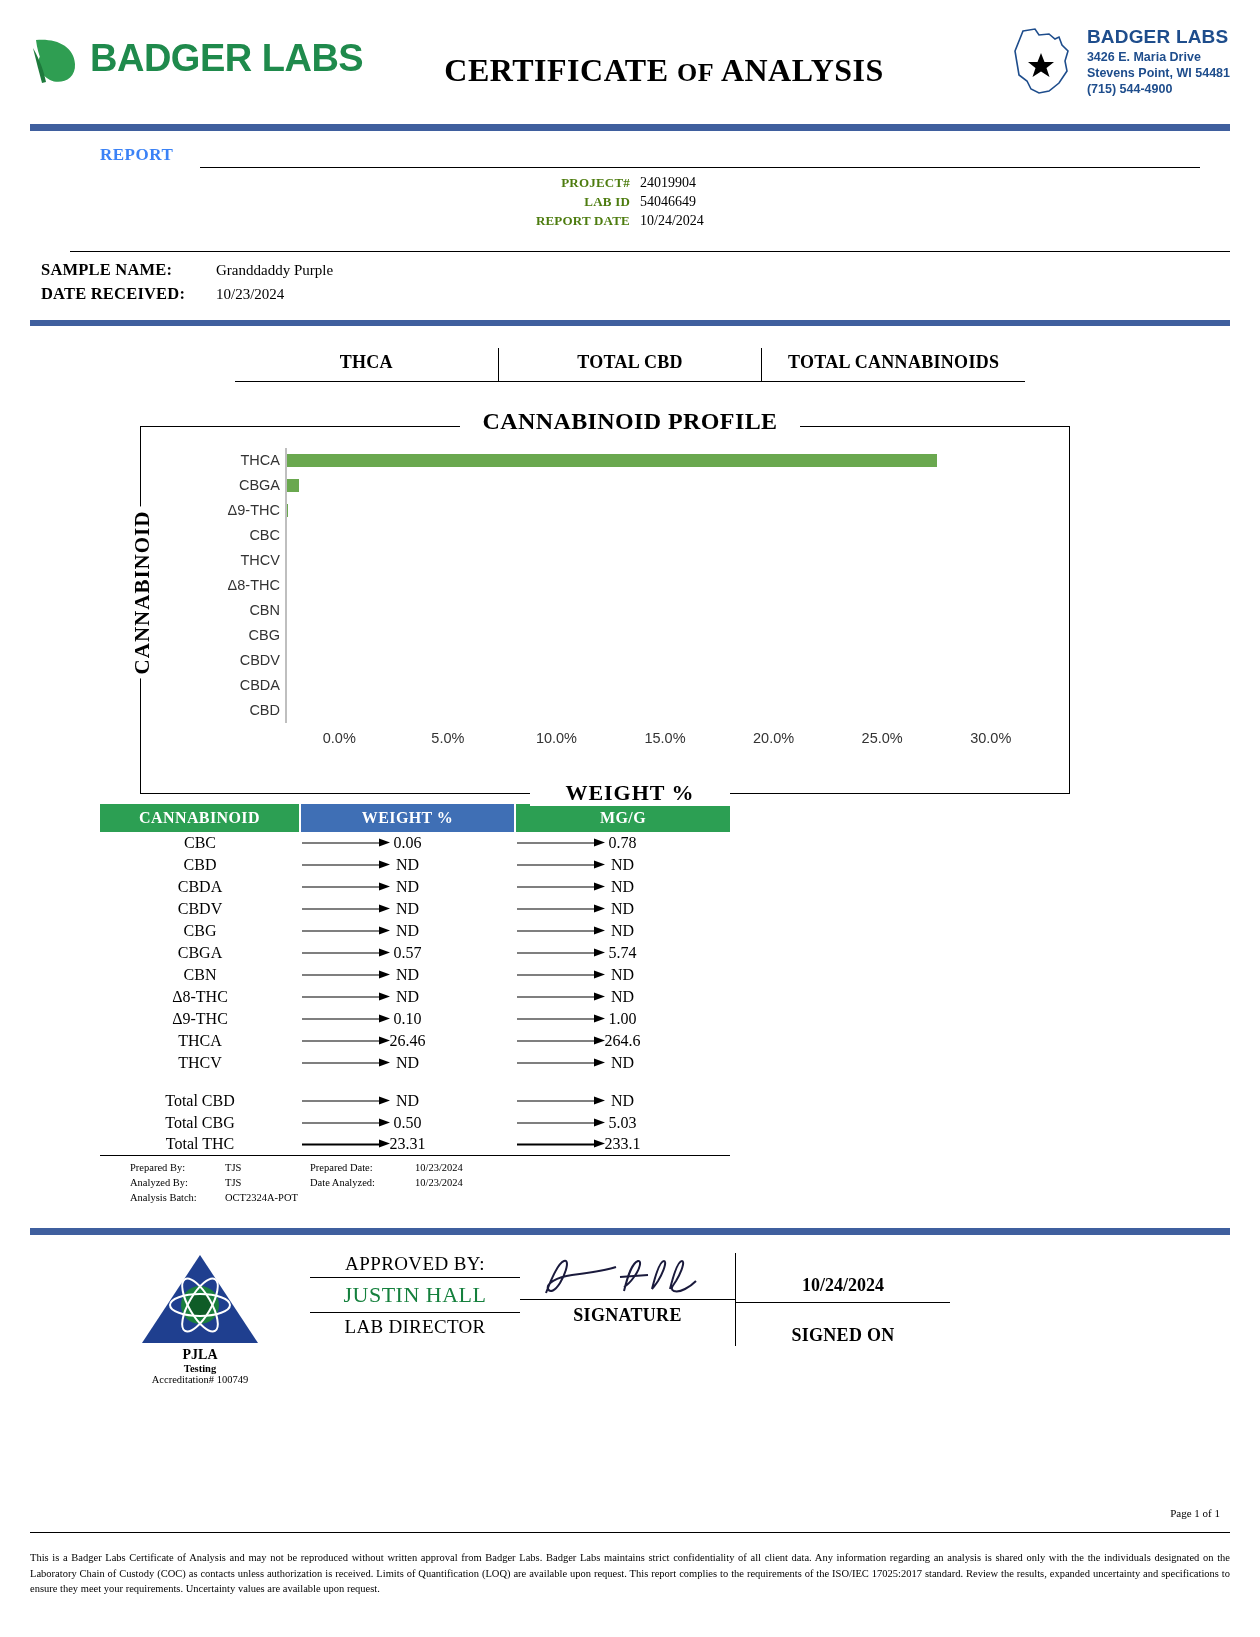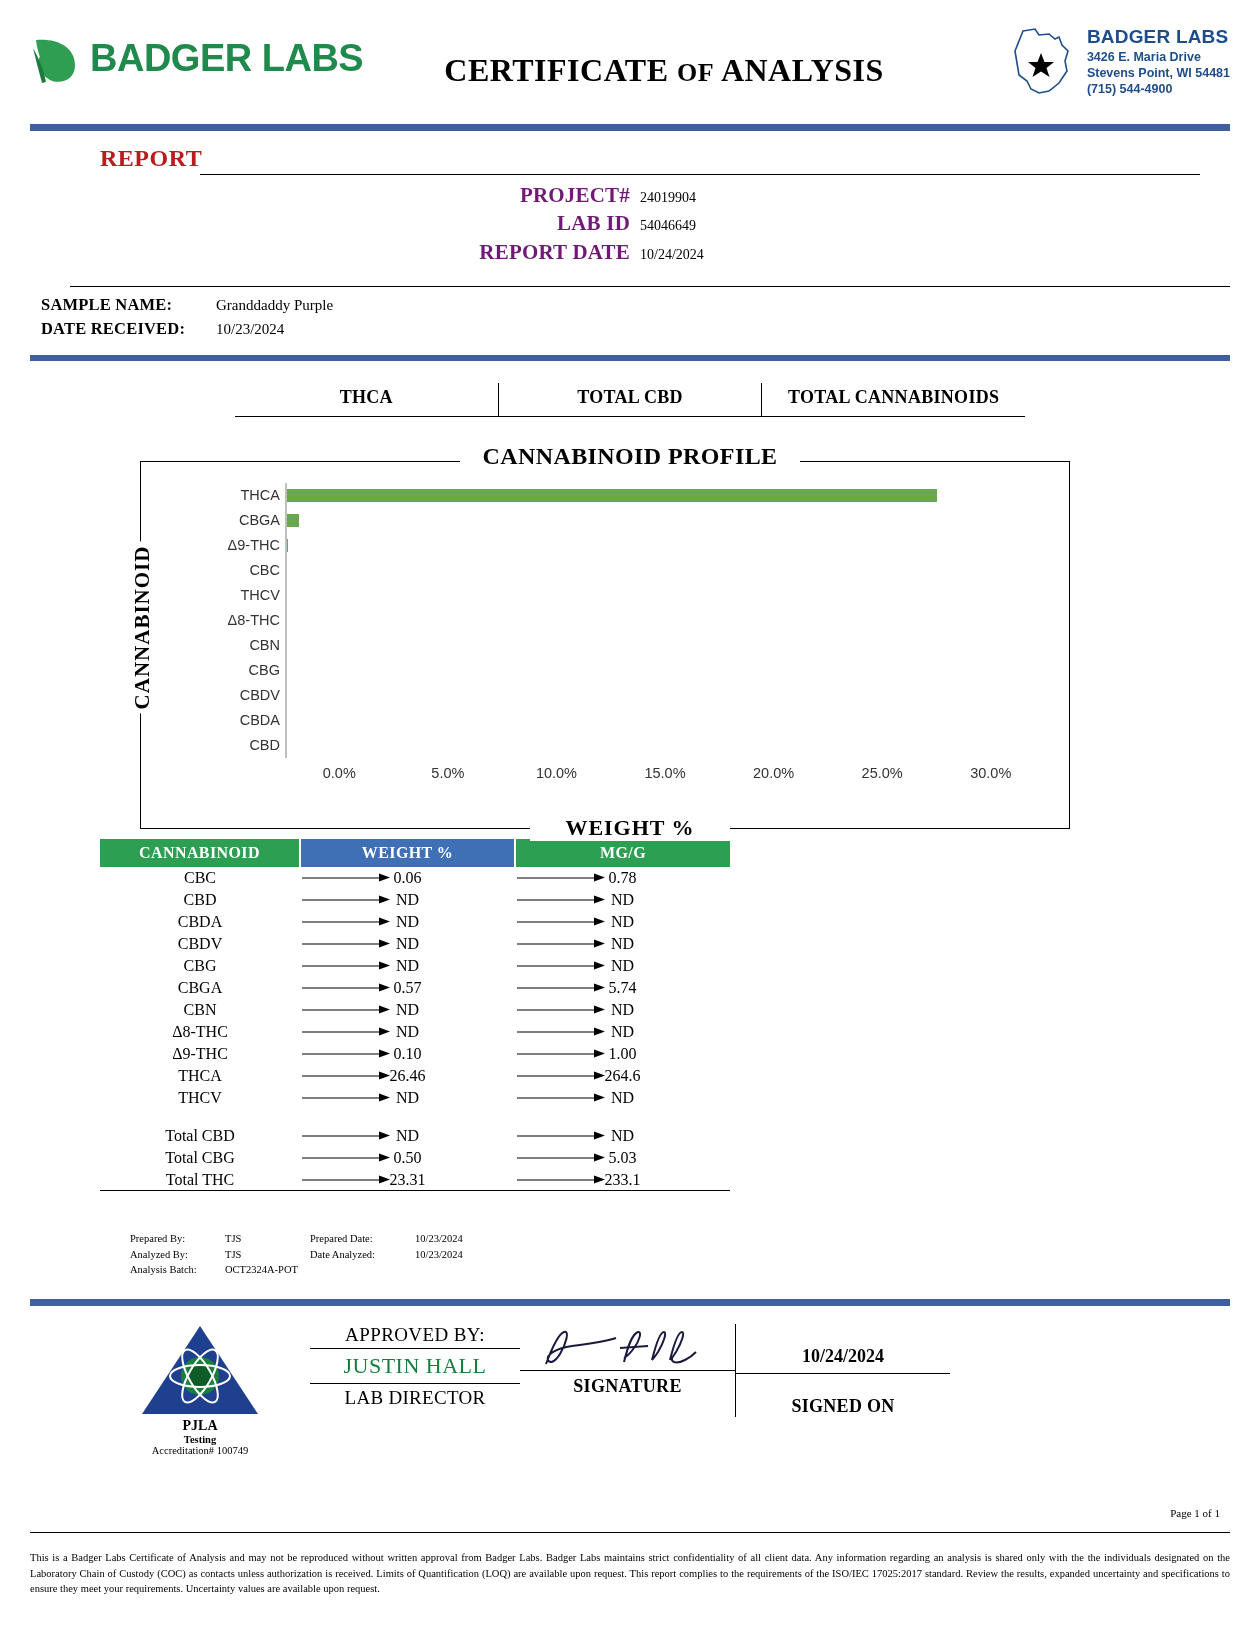--- a/index.html
+++ b/index.html
@@ -60,39 +60,39 @@
     background: #3f5f9e;
     margin: 4px 30px 0 30px;
   }
   .rule-blue.thin { height: 6px; }
 
   
   .report-section { padding: 14px 30px 0 30px; position: relative; }
   .report-label {
     font-family: "Liberation Serif", serif;
     font-weight: bold;
-    font-size: 24px;
-    color: #b91c1c;
+    font-size: 17px;
+    color: #3b82f6;
     letter-spacing: 0.5px;
     padding-left: 70px;
   }
   .hr-thin { border-top: 1px solid #000; margin: 2px 30px 0 170px; }
 
   .meta-rows { margin-top: 6px; }
   .meta-row {
     display: flex;
     justify-content: flex-end;
     align-items: baseline;
     padding-right: 460px;
     line-height: 1.35;
   }
   .meta-key {
     font-weight: bold;
-    color: #701a75;
-    font-size: 21px;
+    color: #4d7c0f;
+    font-size: 13px;
     text-align: right;
     width: 190px;
     letter-spacing: 0.2px;
   }
   .meta-val { font-size: 14px; margin-left: 10px; width: 130px; }
 
   .sample-rows { margin-top: 6px; padding-left: 41px; }
   .hr-sample { border-top: 1px solid #000; margin: 0 30px 4px 70px; }
   .sample-row { display: flex; align-items: baseline; line-height: 1.45; }
   .sample-key { font-weight: bold; font-size: 16.5px; width: 175px; letter-spacing: 0.2px; }
@@ -256,21 +256,21 @@
   
   .footnotes {
     margin: 4px 30px 0 30px;
     padding-left: 100px;
     display: flex;
     gap: 20px;
     font-size: 10.5px;
     line-height: 1.45;
   }
   .fn-col1 { width: 230px; }
-  .fn-col2 { width: 380px; margin-top: 36px; }
+  .fn-col2 { width: 380px; }
   .fn-row { display: flex; }
   .fn-k { width: 95px; }
   .fn-k2 { width: 105px; }
   .fn-v { width: 85px; }
 
   
   .rule-blue.bottom { margin-top: 22px; }
   .approval {
     margin: 18px 30px 0 30px;
     display: flex;

